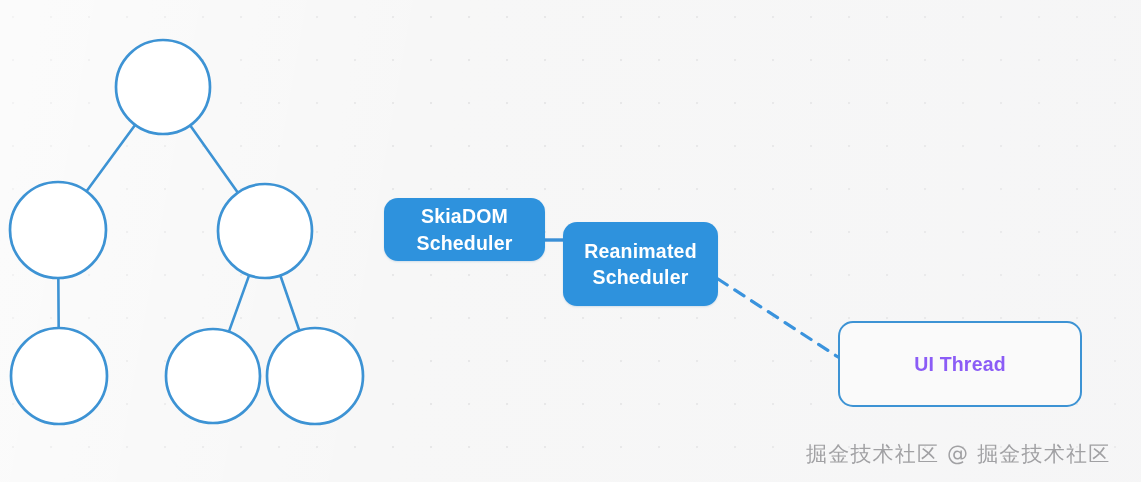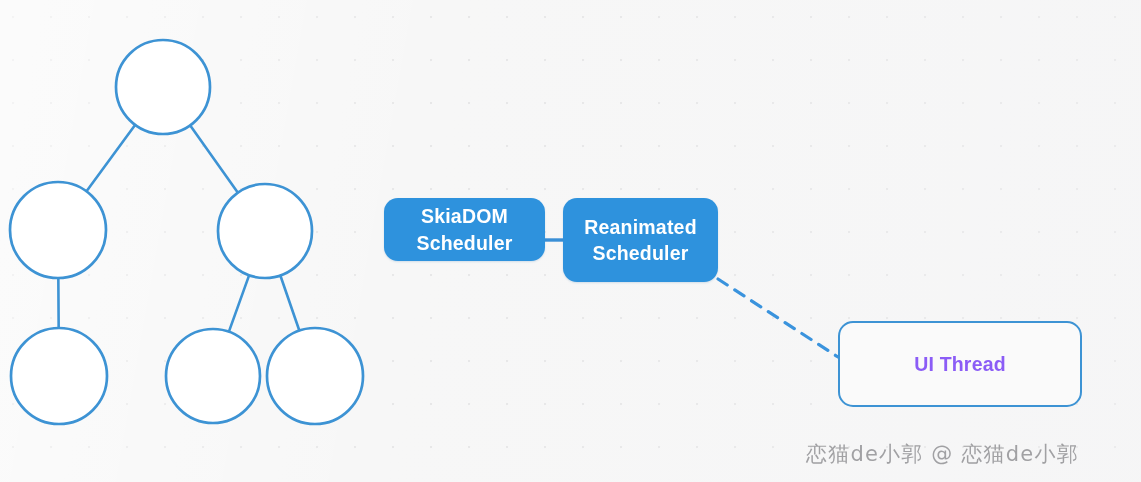--- a/index.html
+++ b/index.html
@@ -115,25 +115,25 @@
     <line x1="545" y1="240" x2="563" y2="240" stroke="#3a8fd6" stroke-width="3.4" stroke-linecap="butt"></line>
 
     <path d="M 718 279 L 838 357" stroke="#3a93dd" stroke-width="3.2" fill="none" stroke-linecap="round" stroke-dasharray="11 9"></path>
   </svg>
 
   <div class="sched-box" id="skiadom-scheduler-box" style="background: rgb(46, 146, 221); color: rgb(255, 255, 255);">
     <span class="lbl">SkiaDOM
 Scheduler</span>
   </div>
 
-  <div class="sched-box" id="reanimated-scheduler-box" style="background: rgb(46, 146, 221); color: rgb(255, 255, 255);">
+  <div class="sched-box" id="reanimated-scheduler-box" style="background: rgb(46, 146, 221); color: rgb(255, 255, 255); margin-top: 24px;">
     <span class="lbl">Reanimated
 Scheduler</span>
   </div>
 
 
   <div class="thread-box" id="ui-thread-box" style="border: 2.6px solid rgb(61, 147, 212); color: #8b5cf6;">
     <span>UI Thread</span>
   </div>
 
-  <div id="watermark" style="color: rgb(154, 154, 157);">恋猫de小郭 @ 恋猫de小郭</div>
+  <div id="watermark" style="color: rgb(154, 154, 157);">掘金技术社区 @ 掘金技术社区</div>
 
 </div>
 
 </body></html>

